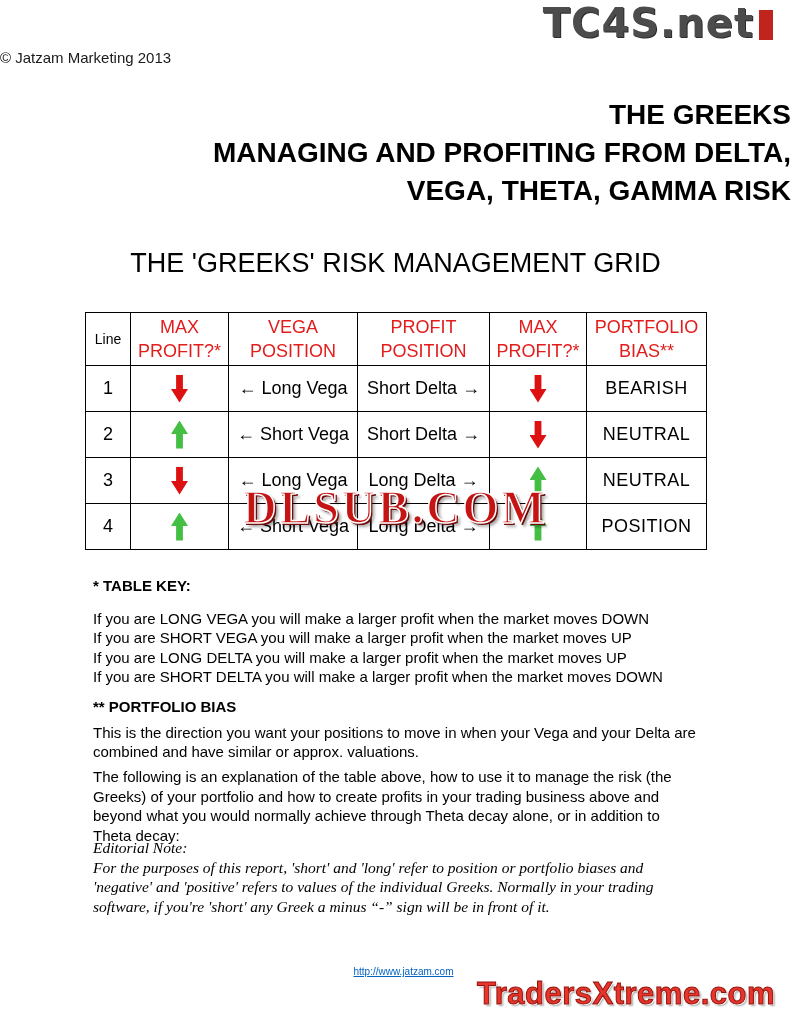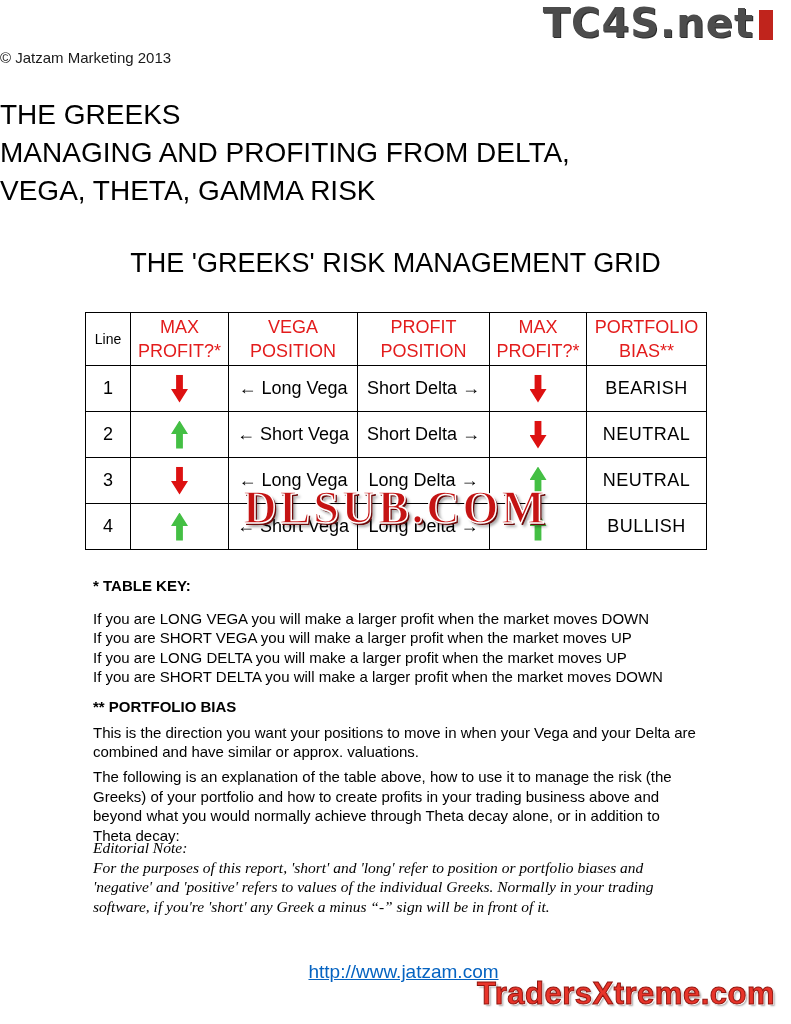--- a/index.html
+++ b/index.html
@@ -22,22 +22,22 @@
   .logo-tc4s .txt {
     font-size:40px; font-weight:bold; color:#4c4c4c; letter-spacing:1px;
     text-shadow:1px 1px 0 #2b2b2b;
   }
   .logo-tc4s .red-block {
     width:14px; height:30px; background:#c0241c; margin-left:5px; margin-top:4px;
   }
 
   
   .title-block {
-    position:absolute; top:96px; left:0; width:100%; text-align:left;
-    font-size:28px; font-weight:normal; line-height:38px; color:#000;
+    position:absolute; top:96px; left:0; width:100%; text-align:right;
+    font-size:28px; font-weight:bold; line-height:38px; color:#000;
   }
   .subtitle {
     position:absolute; top:248px; left:0; width:100%; text-align:center;
     font-size:27px; font-weight:normal; color:#000;
   }
 
   
   table.grid {
     position:absolute; top:312px; left:85px; border-collapse:collapse;
     table-layout:fixed;
@@ -93,21 +93,21 @@
     font-family:"Liberation Serif", serif; font-style:italic; font-size:15.5px;
     line-height:19.5px;
   }
   .editorial .ed-heading { margin-bottom:0px; }
 
   
   .footer-link-wrap {
     position:absolute; top:961px; left:0; width:100%; text-align:center;
   }
   .footer-link-wrap a {
-    color:#0563c1; text-decoration:underline; font-size:19px;margin-left:16px;
+    color:#0563c1; text-decoration:underline; font-size:10px;margin-left:16px;
   }
   .logo-bottom {
     position:absolute; top:976px; right:16px;
     font-size:31px; font-weight:bold; letter-spacing:0.5px;
     color:#e8342a;
     -webkit-text-stroke:1px #8f130c;
     text-shadow:1px 1px 0 #ffffff, 2px 2px 2px rgba(0,0,0,0.35);
   }
 </style>
 </head>
@@ -171,21 +171,21 @@
       <td>Long Delta →</td>
       <td><span class="arrow" data-dir="up"></span></td>
       <td class="bias">NEUTRAL</td>
     </tr>
     <tr>
       <td class="line-num">4</td>
       <td><span class="arrow" data-dir="up"></span></td>
       <td>← Short Vega</td>
       <td>Long Delta →</td>
       <td><span class="arrow" data-dir="up"></span></td>
-      <td class="bias">BULLISH</td>
+      <td class="bias">POSITION</td>
     </tr>
   </tbody>
     </table>
 
   <div class="watermark">DLSUB.COM</div>
 
   <div class="section table-key">
     <div class="sec-heading">* TABLE KEY:</div>
     <div class="key-lines">
       <div>If you are LONG VEGA you will make a larger profit when the market moves DOWN</div>

